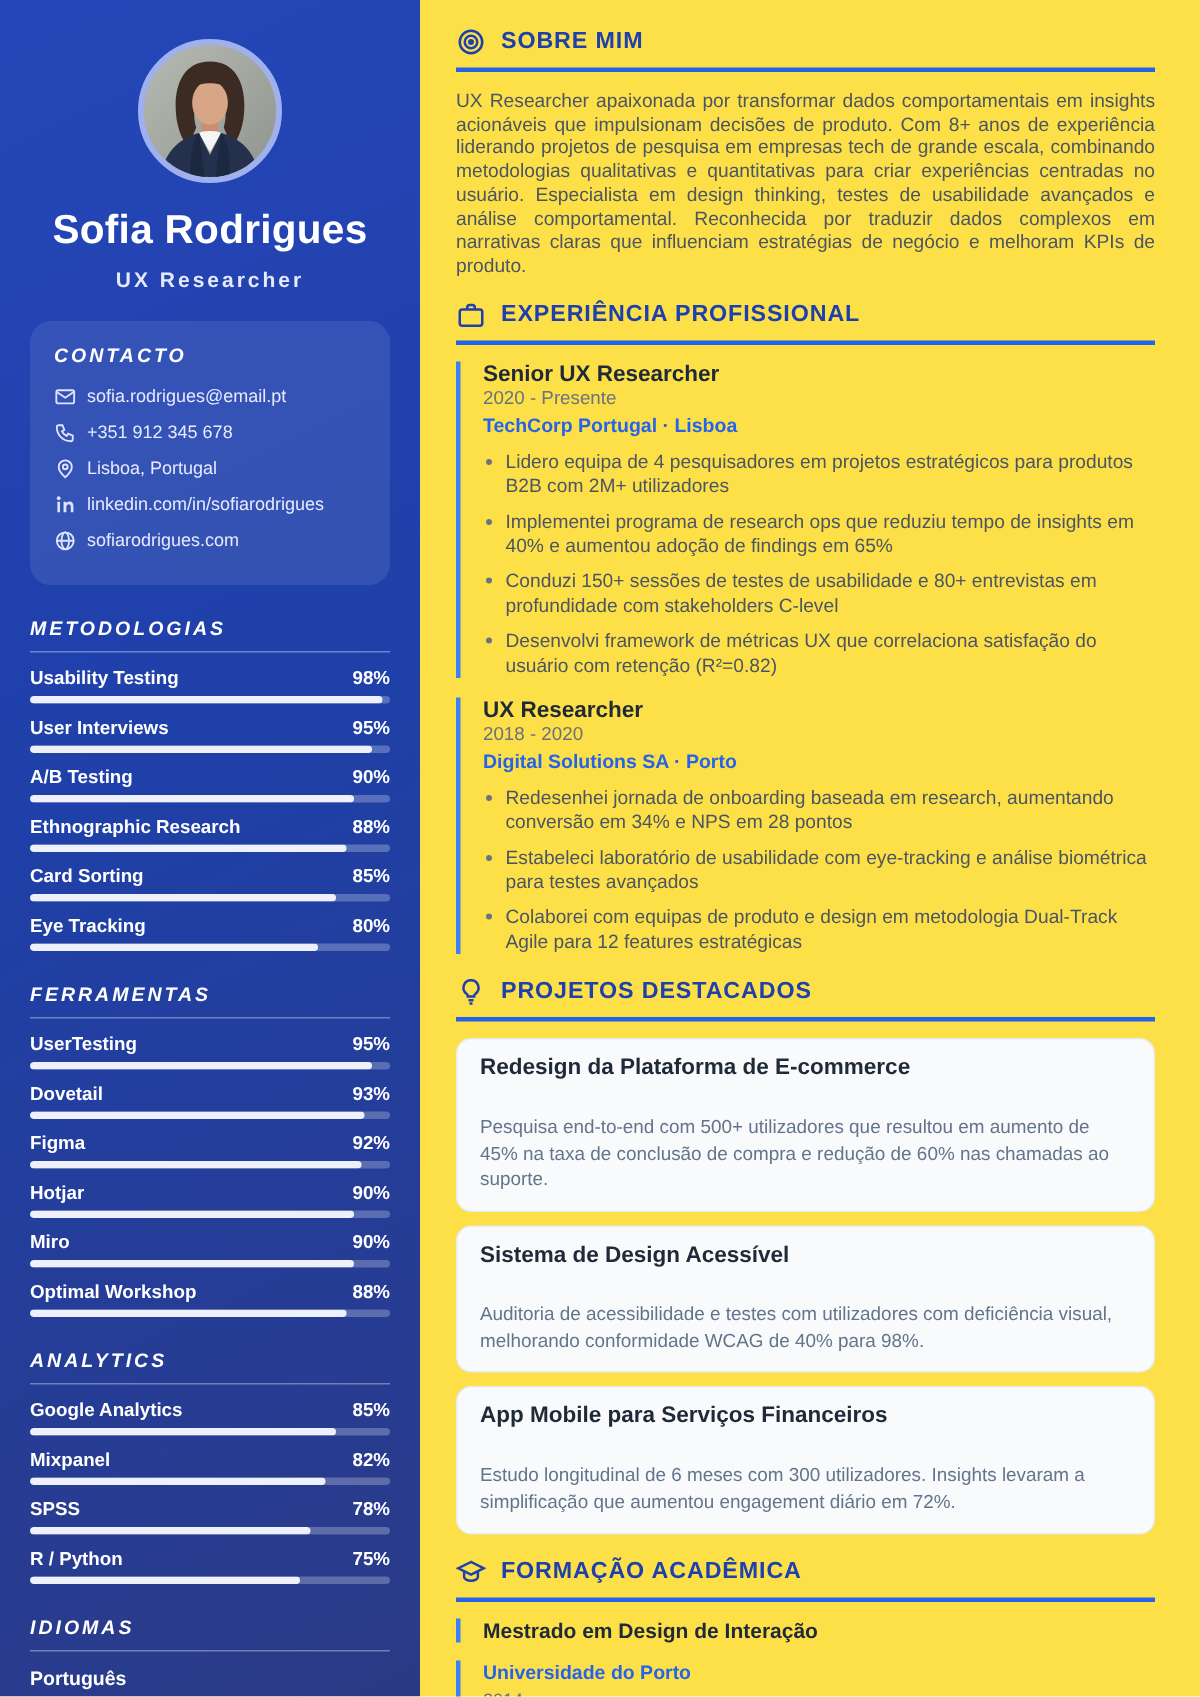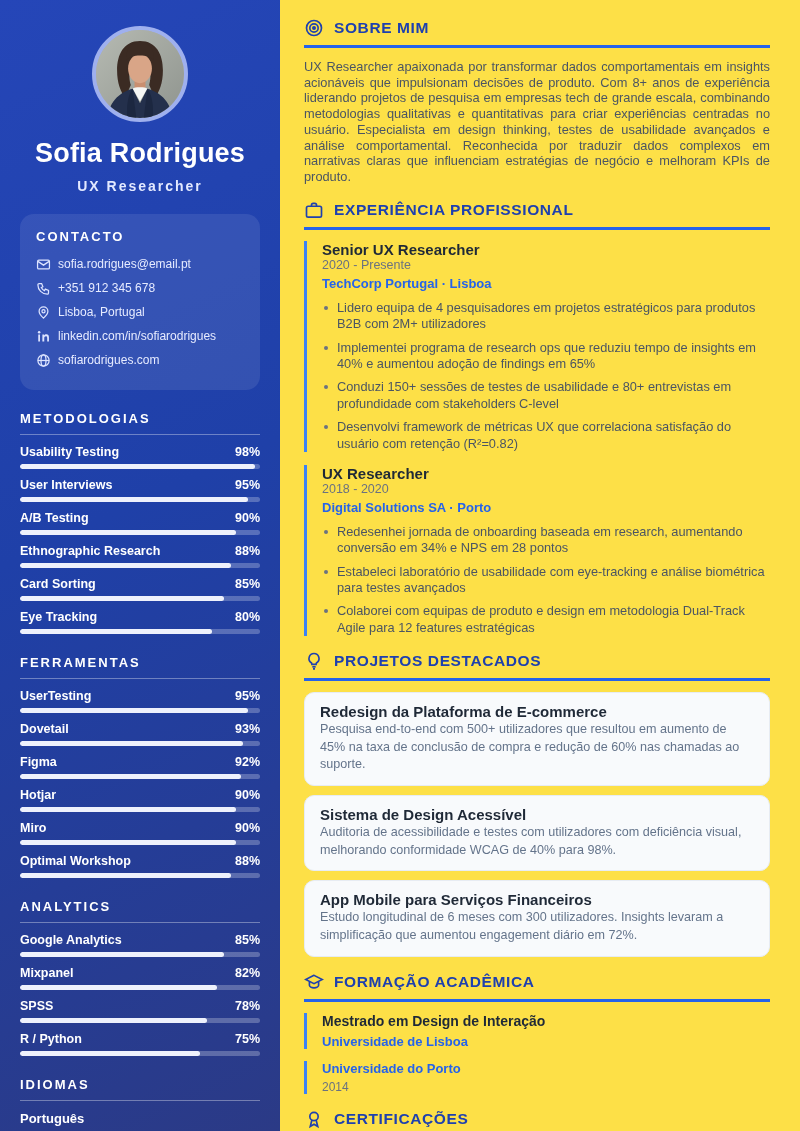--- a/index.html
+++ b/index.html
@@ -11,21 +11,21 @@
   .sidebar { width:280px; flex:0 0 280px; height:1131px;
     background:linear-gradient(155deg,#2546b8 0%,#1f40a8 45%,#2b3a86 100%);
     color:#fff; padding:26px 20px 0 20px; }
   .photo-ring { width:96px; height:96px; margin:0 auto; border-radius:50%;
     border:4px solid #9fb0ee; overflow:hidden; background:#a9aea6; }
   .photo-ring svg { display:block; width:100%; height:100%; }
   .person-name { text-align:center; font-size:27px; font-weight:700; letter-spacing:.2px; margin-top:16px; color:#ffffff; }
   .person-role { text-align:center; font-size:14px; font-weight:700; letter-spacing:2px; margin-top:9px; color:#e3e9ff; }
 
   .contact-card { background:rgba(255,255,255,.09); border-radius:14px; padding:15px 16px 13px 16px; margin-top:20px; }
-  .side-heading { font-size:13px; font-weight:700; letter-spacing:2px; color:#ffffff; }
+  .side-heading { font-size:13px; font-weight:700; letter-spacing:2px; color:#ffffff;font-style:italic; }
   .contact-list { margin-top:13px; }
   .contact-row { display:flex; align-items:flex-start; gap:7px; margin-bottom:9px; font-size:12px; color:#e6ebff; }
   .contact-row svg { flex:0 0 15px; width:15px; height:15px; color:#dde4ff; }
 
   .side-section { margin-top:21px; }
   .side-rule { border-bottom:1px solid rgba(255,255,255,.35); margin-top:8px; margin-bottom:10px; }
   .skill { margin-bottom:9px; }
   .skill-top { display:flex; justify-content:space-between; align-items:baseline; font-size:12.5px; font-weight:700; color:#fff; }
   .skill-pct::after { content:"%"; }
   .bar-track { margin-top:5px; height:5px; border-radius:3px; background:rgba(255,255,255,.25); overflow:hidden; }
@@ -49,21 +49,21 @@
   .job-top { display:flex; justify-content:space-between; align-items:baseline;flex-direction:column; }
   .job-title { font-size:15px; font-weight:700; color:#1f2937; }
   .job-period { font-size:12.5px; color:#6b7280; }
   .job-company { font-size:13px; font-weight:700; color:#2563eb; margin-top:4px; }
   .bullets { margin-top:9px; list-style:none; }
   .bullets li { position:relative; padding-left:15px; font-size:12.8px; line-height:1.28; color:#4b5563; margin-bottom:7px; }
   .bullets li::before { content:""; position:absolute; left:2px; top:6px; width:4px; height:4px; border-radius:50%; background:#6b7280; }
 
   .proj-card { background:#f8fafc; border:1px solid #e7ecf3; border-radius:10px; padding:10px 15px 11px 15px; margin-bottom:9px; }
   .proj-title { font-size:15px; font-weight:700; color:#1f2937; }
-  .proj-text { font-size:12.6px; line-height:1.4; color:#64748b; margin-top:1px; }
+  .proj-text { font-size:12.6px; line-height:1.4; color:#64748b; margin-top:23px; }
 
   .edu { border-left:3px solid #3b82f6; padding-left:15px; margin-bottom:12px; }
   .edu-degree { font-size:14px; font-weight:700; color:#1f2937; }
   .edu-school { font-size:13px; font-weight:700; color:#2563eb; margin-top:5px; }
   .edu-year { font-size:12px; color:#6b7280; margin-top:4px; }
 </style>
 </head>
 <body>
 
 <div class="page">
@@ -421,21 +421,20 @@
         <svg viewBox="0 0 24 24" fill="none" stroke="currentColor" stroke-width="2">
             <path d="M12 4L2 9l10 5 10-5-10-5z"></path>
             <path d="M6.5 11.5V16c0 1.6 2.5 3 5.5 3s5.5-1.4 5.5-3v-4.5"></path>
           </svg>
         <span class="sec-title">FORMAÇÃO ACADÊMICA</span>
       </div>
       <div>
 
           <div class="edu">
             <div class="edu-degree">Mestrado em Design de Interação</div>
-            <div class="edu-school">Universidade de Lisboa</div>
           </div>
 
           <div class="edu">
             <div class="edu-school">Universidade do Porto</div>
             <div class="edu-year">2014</div>
           </div>
         </div>
     </section>
 
     <section class="sec">

